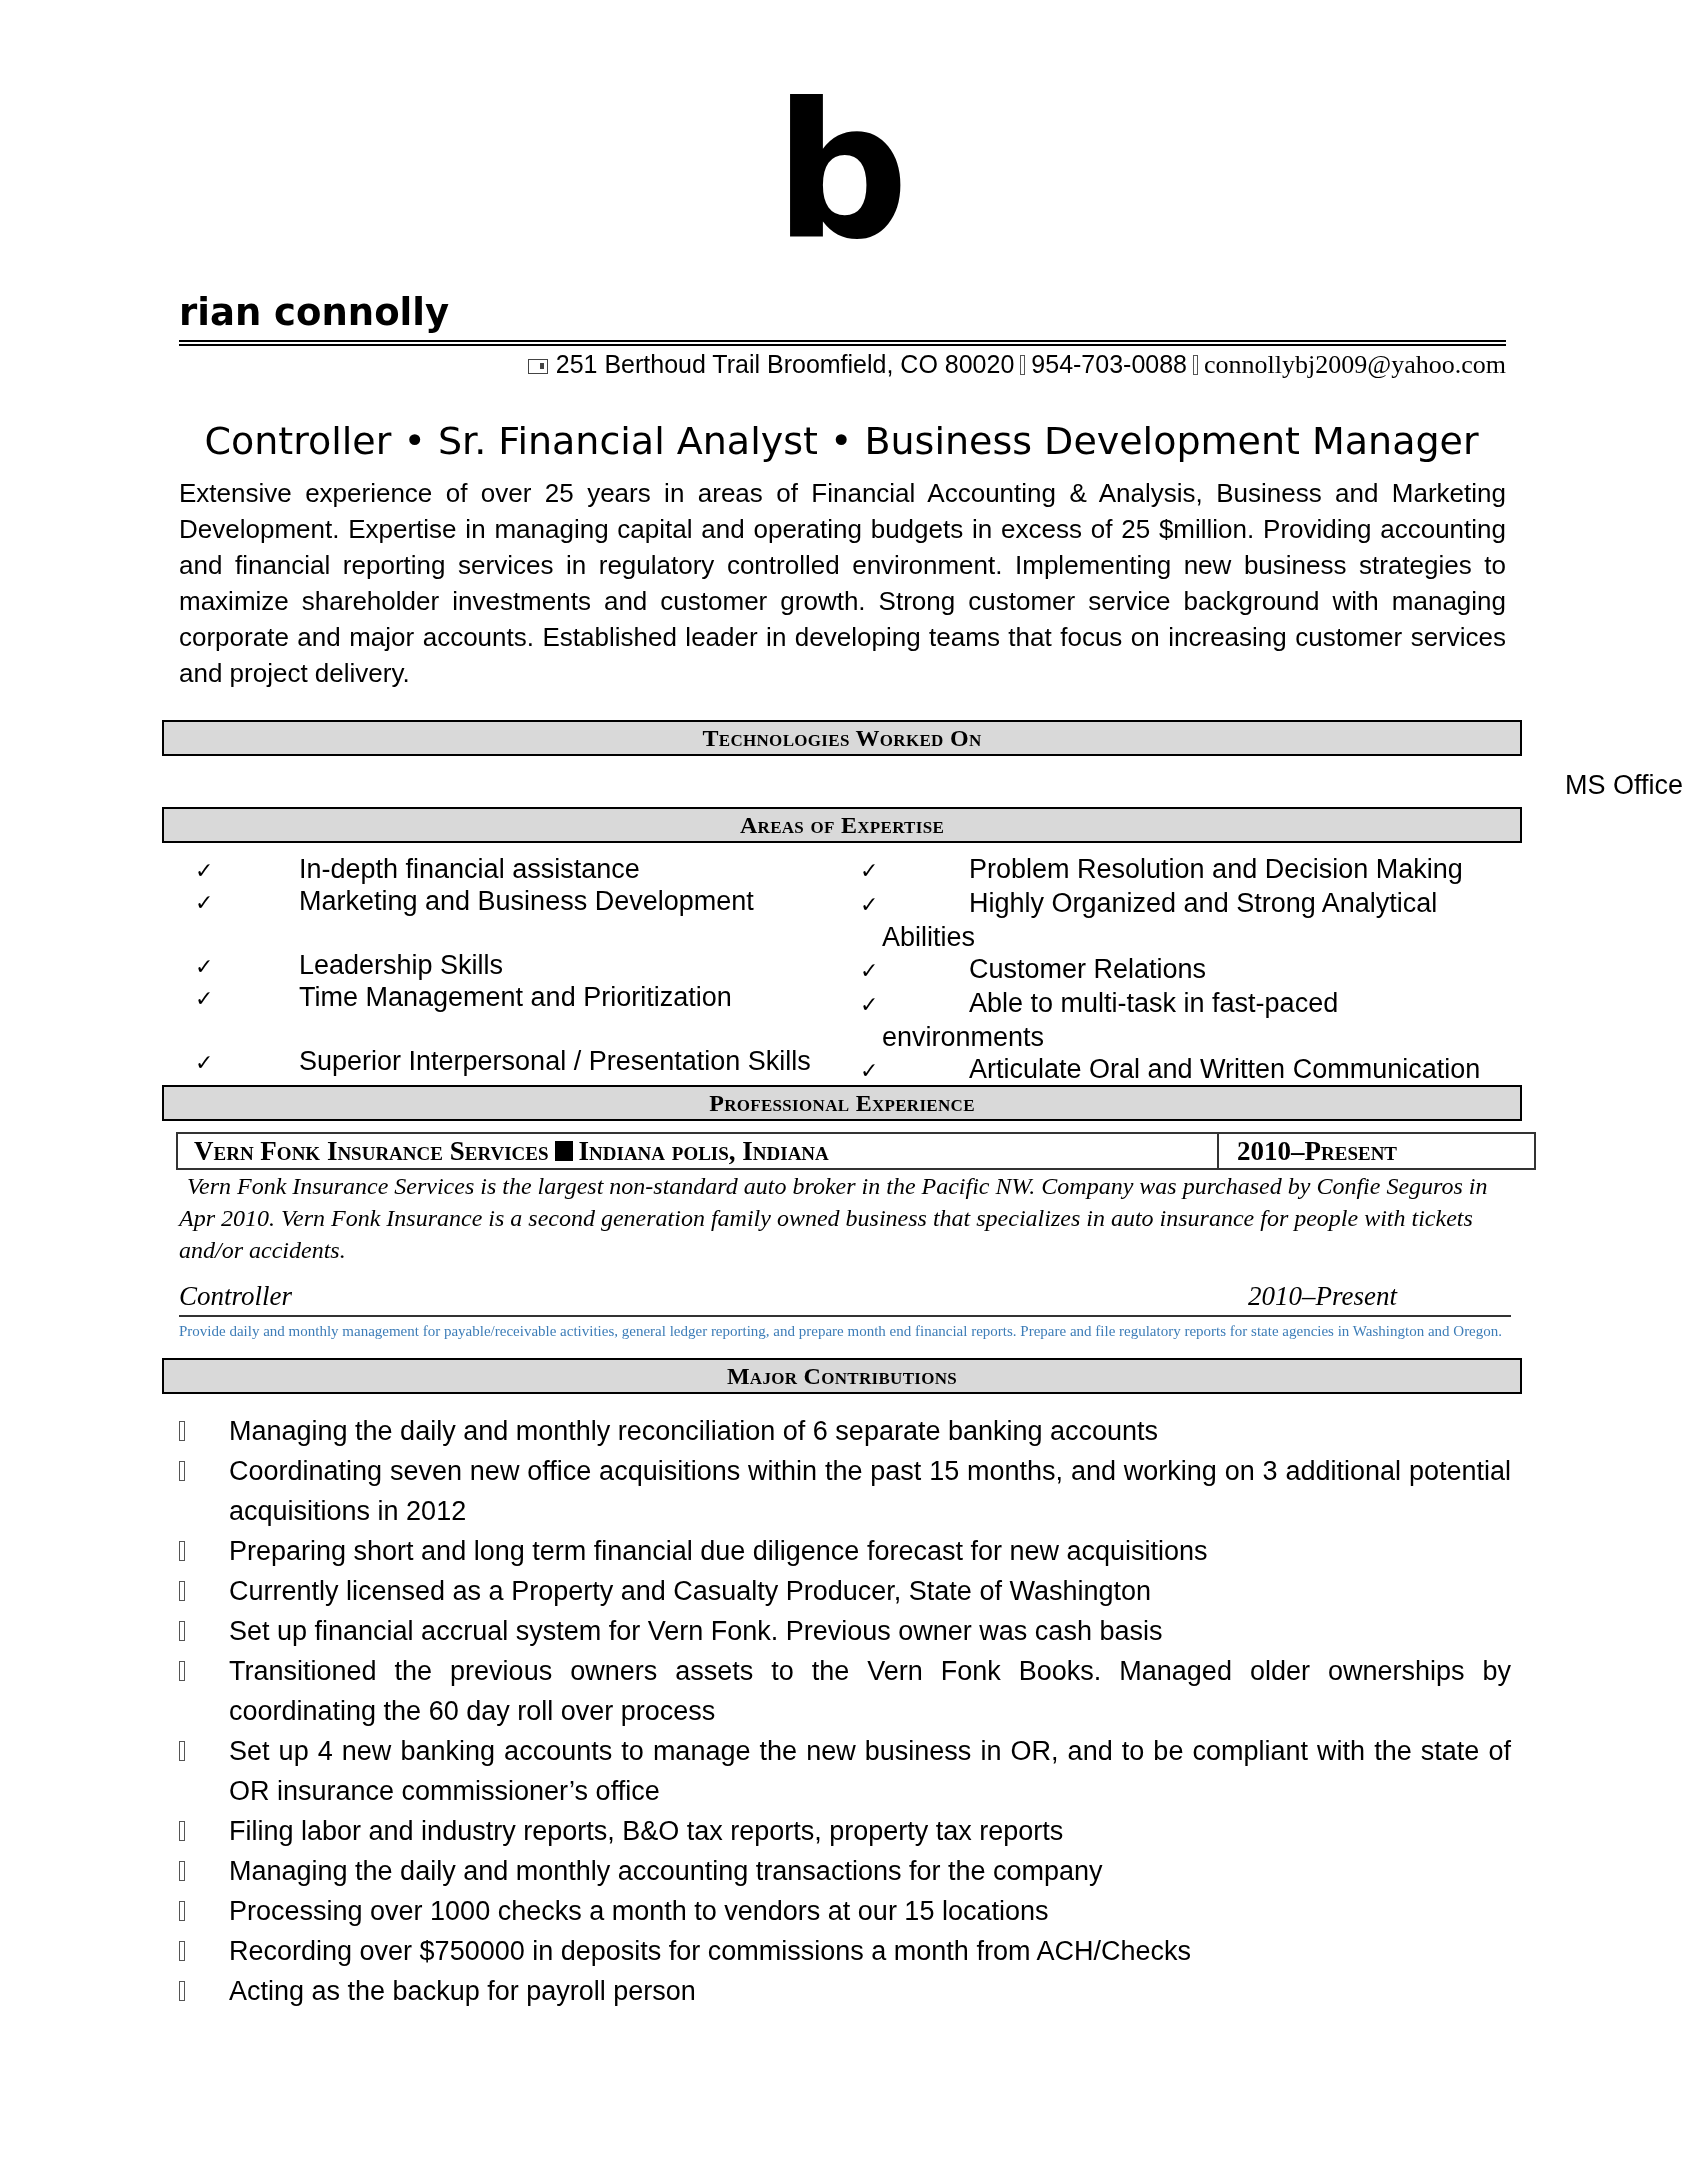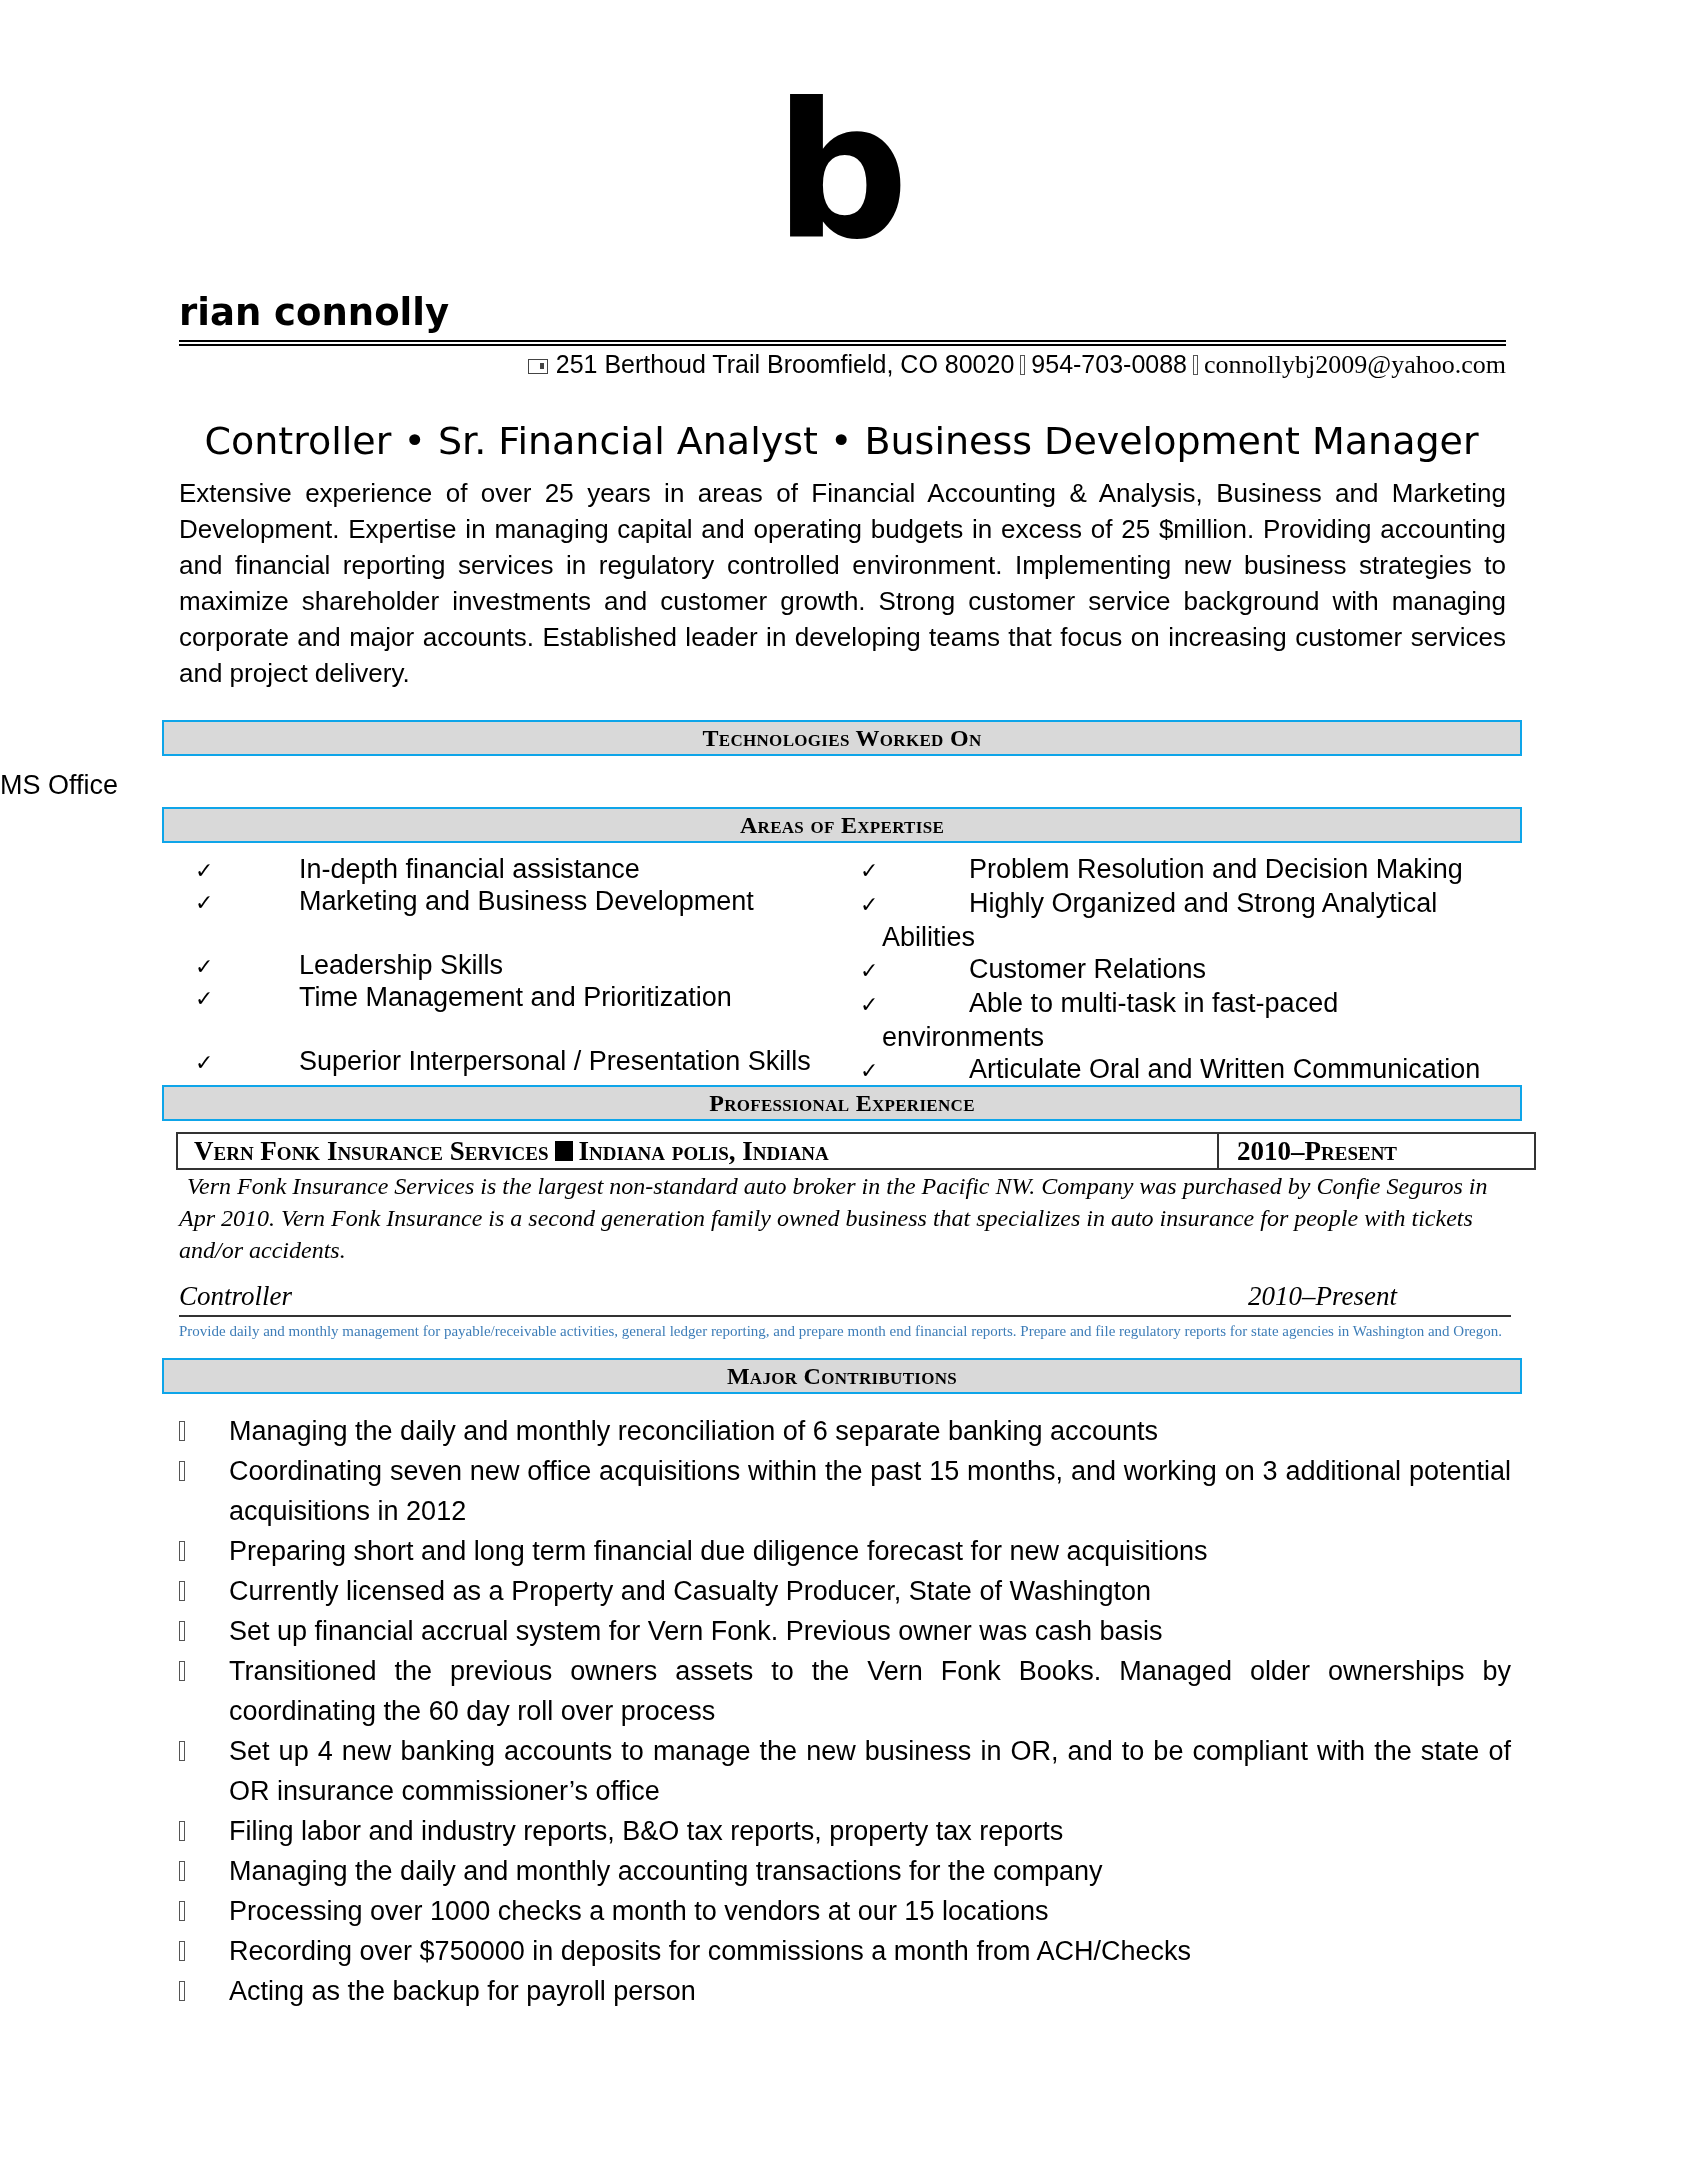--- a/index.html
+++ b/index.html
@@ -43,26 +43,26 @@
       position: absolute; left: 0; width: 1683px; top: 416px; text-align: center;
       font-family: "DejaVu Sans", sans-serif; font-size: 38px; line-height: 50px;
     }
     .summary {
       position: absolute; left: 179px; width: 1327px; top: 475px;
       font-size: 26px; line-height: 36px; text-align: justify;
     }
 
     .section-bar {
       position: absolute; left: 162px; width: 1360px; height: 36px;
-      background: #d9d9d9; border: 2px solid #0ea5e9; box-sizing: border-box;
+      background: #d9d9d9; border: 2px solid #000000; box-sizing: border-box;
       text-align: center; font-family: "Liberation Serif", serif; font-weight: bold;
       font-size: 24px; line-height: 32px; font-variant: small-caps; letter-spacing: 0.3px;
     }
     .tech-value {
-      position: absolute; left: 0; width: 1683px; top: 767px; text-align: left;
+      position: absolute; left: 0; width: 1683px; top: 767px; text-align: right;
       font-size: 27px; line-height: 36px;
     }
 
     .exp-grid { position: absolute; left: 179px; top: 853px; width: 1327px; font-size: 27px; line-height: 32px; }
     .exp-col { position: absolute; top: 0; }
     .exp-col.left { left: 16px; width: 644px; }
     .exp-col.right { left: 681px; width: 653px; }
     .exp-item { position: relative; }
     .exp-item .check { display: inline-block; width: 30px; font-family: "DejaVu Sans", sans-serif; font-size: 22px; }
     .exp-col.left .exp-item .label { position: absolute; left: 104px; top: 0; white-space: nowrap; }

